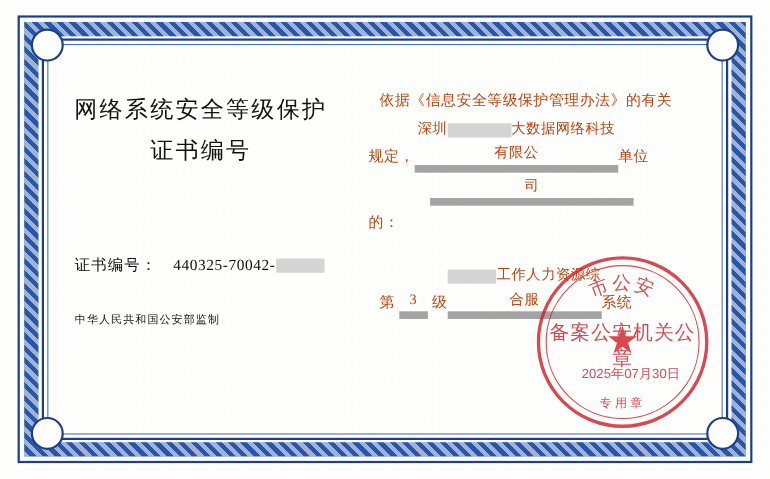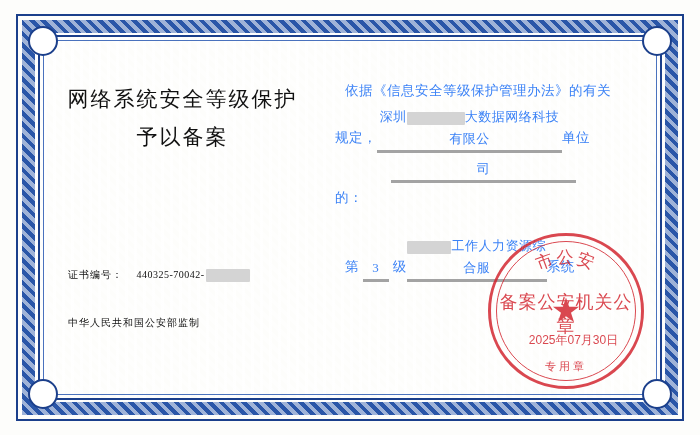--- a/index.html
+++ b/index.html
@@ -87,22 +87,22 @@
     font-family:"DejaVu Serif", serif;
     font-size:21px;
     letter-spacing:2px;
     color:#111;
     text-align:center;
     line-height:38px;
     margin-top:14px;
   }
   .title .line2{display:block;}
   .cert-no{
-    margin-top:112px;
-    font-size:10px;
+    margin-top:76px;
+    font-size:14px;
     color:#111;
     letter-spacing:1px;
     white-space:nowrap;
     padding-left:6px;
   }
   .cert-no .num{margin-left:10px;letter-spacing:.5px;}
   .redact{
     display:inline-block;
     background:#d4d4d4;
     color:transparent;
@@ -113,29 +113,29 @@
   .footer-org{
     margin-top:34px;
     font-size:10px;
     color:#111;
     letter-spacing:1px;
     padding-left:6px;
   }
   
   .para{
     font-size:13.5px;
-    color:#3b82f6;
+    color:#c2410c;
     line-height:30px;
     letter-spacing:.5px;
     font-family:Liberation Serif, serif;
   }
   .p1{margin-left:10px;}
   .fill-line{
     display:inline-block;
-    border-bottom:3px solid #a3a3a3;
+    border-bottom:7px solid #a3a3a3;
     text-align:center;
     vertical-align:bottom;
     line-height:22px;
     font-size:13px;
   }
   .co-line{width:185px;}
   .co-line2{width:185px;text-align:center;}
   .r-co{width:58px;height:13px;}
   .row2{margin-top:22px;margin-left:10px;}
   .lvl-line{width:26px;}
@@ -209,21 +209,21 @@
   <div class="corner tl"></div>
   <div class="corner tr"></div>
   <div class="corner bl"></div>
   <div class="corner br"></div>
 
   <div class="content">
 
     <div class="left-col">
       <div class="title">
         <span>网络系统安全等级保护</span>
-        <span class="line2">予以备案</span>
+        <span class="line2">证书编号</span>
       </div>
 
       <div class="cert-no">
         <span>证书编号：</span>
         <span class="num">440325-70042-</span><span class="redact r-cert"></span>
       </div>
 
       <div class="footer-org">中华人民共和国公安部监制</div>
     </div>
 

